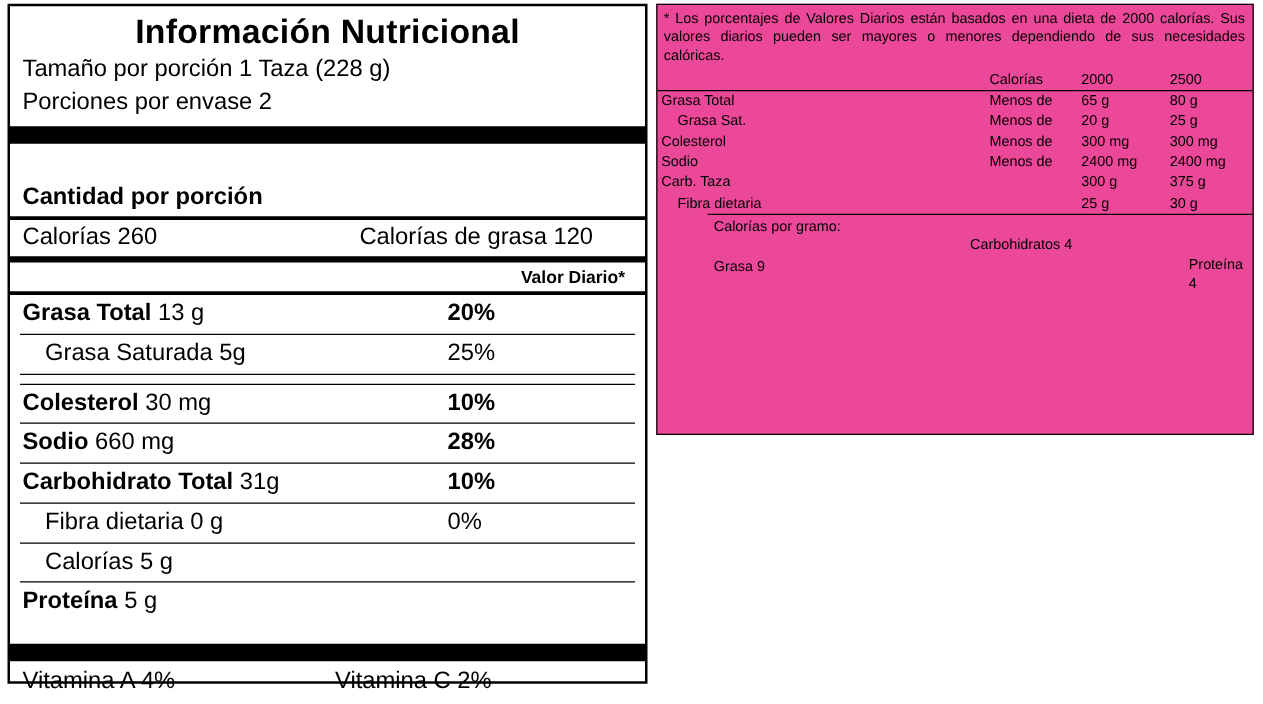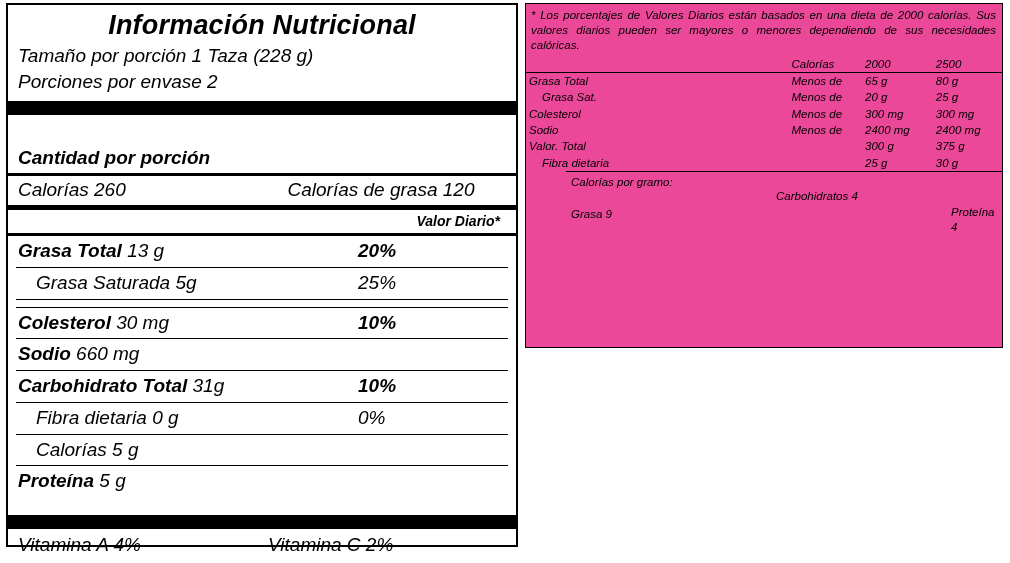--- a/index.html
+++ b/index.html
@@ -12,21 +12,20 @@
     height: 563px;
     font-family: "Liberation Sans", sans-serif;
     color: #000000;
     position: relative;
     overflow: hidden;
   }
   .page {
     position: relative;
     width: 802px;
     height: 563px;
-    font-style: italic;
   }
 
   
   .label-panel {
     position: absolute;
     left: 6px;
     top: 3px;
     width: 512px;
     height: 544px;
     border: 2px solid #000;
@@ -259,20 +258,21 @@
         </span>
         <span class="pct bold">10%</span>
       </div>
       <div class="hr"></div>
 
       <div class="nut-row">
         <span class="name">
           <b>Sodio</b>
           <span>660 mg</span>
         </span>
+        <span class="pct bold">28%</span>
       </div>
       <div class="hr"></div>
 
       <div class="nut-row">
         <span class="name">
           <b>Carbohidrato Total</b>
           <span>31g</span>
         </span>
         <span class="pct bold">10%</span>
       </div>
@@ -348,21 +348,21 @@
         <td>300 mg</td>
         <td>300 mg</td>
       </tr>
       <tr>
         <td colspan="2">Sodio</td>
         <td>Menos de</td>
         <td>2400 mg</td>
         <td>2400 mg</td>
       </tr>
       <tr>
-        <td colspan="2">Valor. Total</td>
+        <td colspan="2">Carb. Taza</td>
         <td></td>
         <td>300 g</td>
         <td>375 g</td>
       </tr>
       <tr>
         <td colspan="2" class="indent1">Fibra dietaria</td>
         <td></td>
         <td>25 g</td>
         <td>30 g</td>
       </tr>

